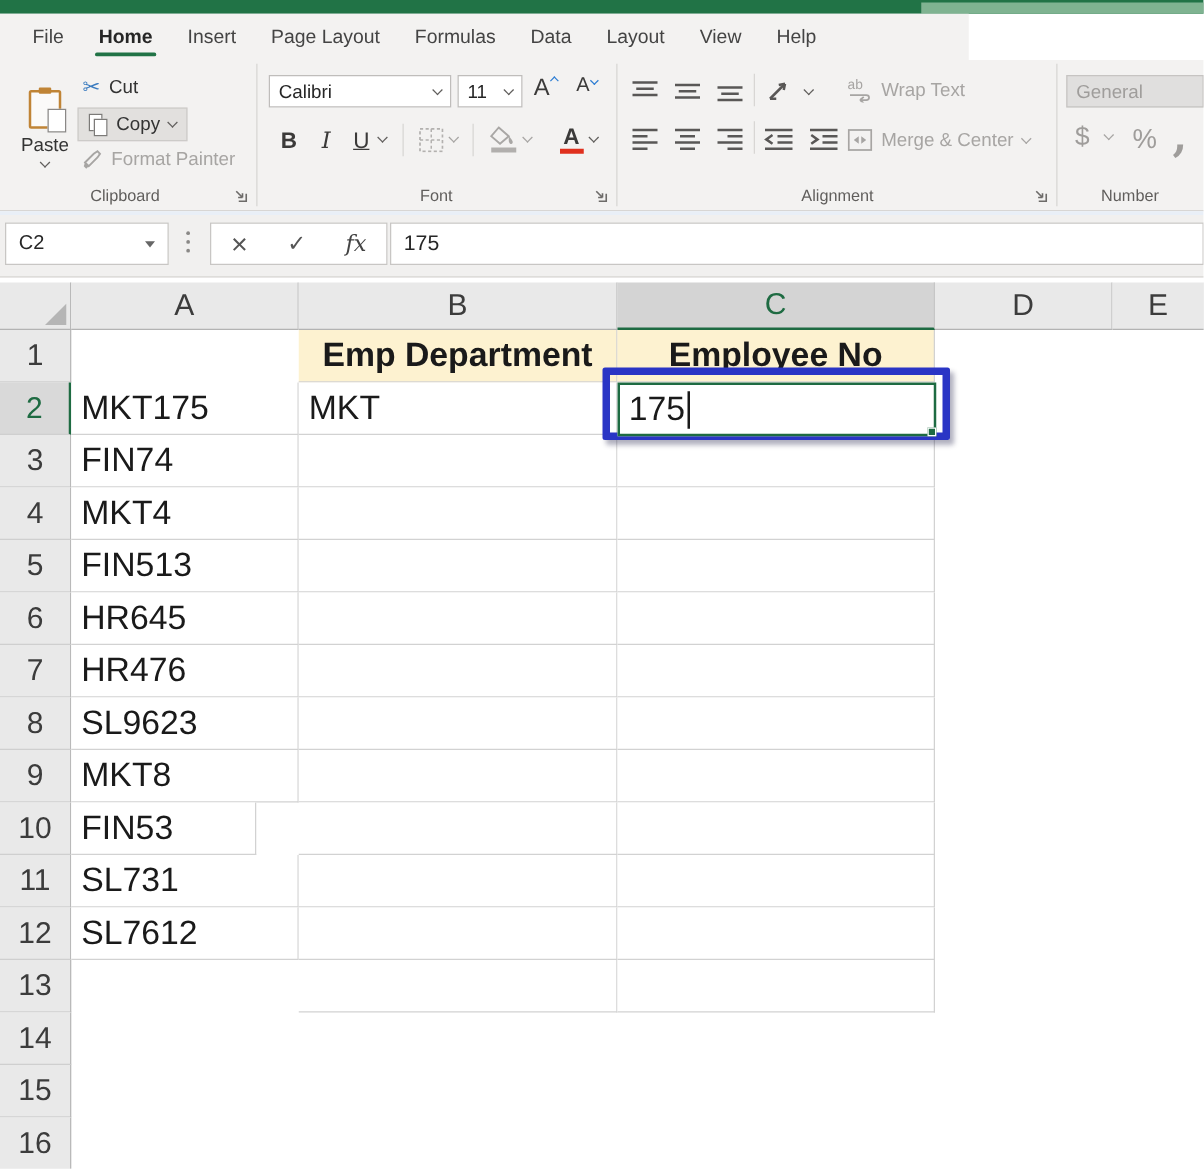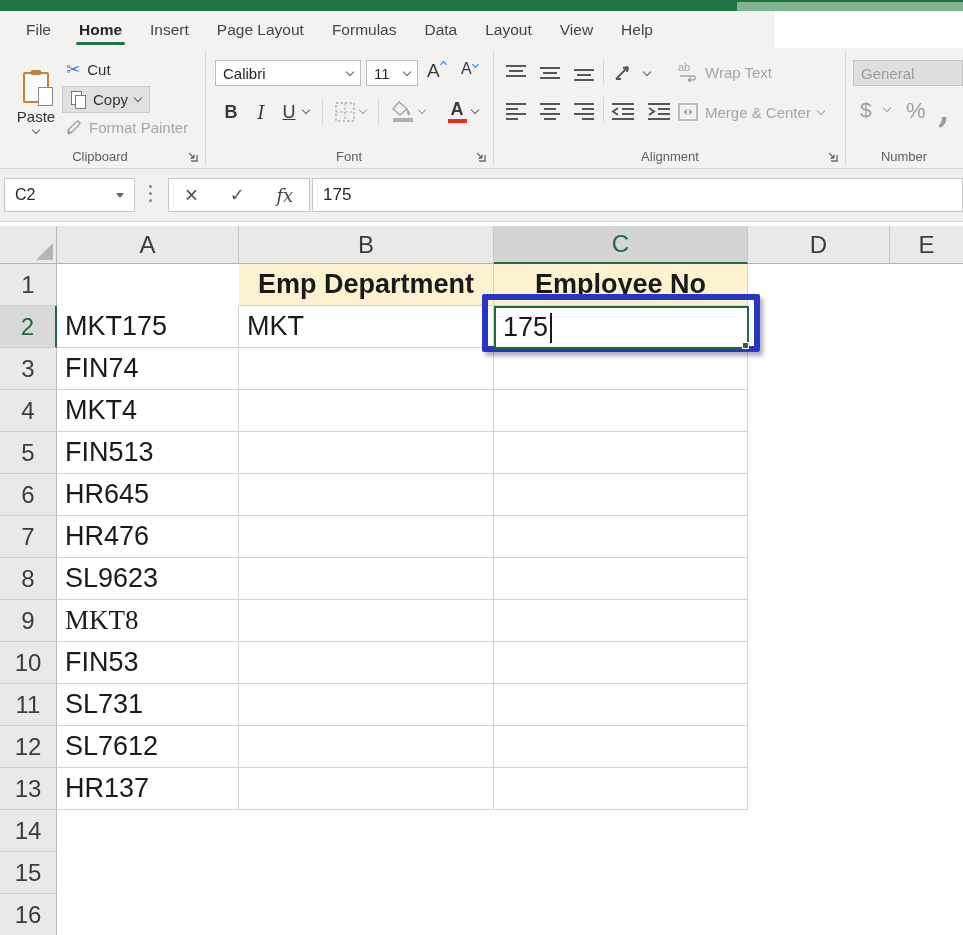--- a/index.html
+++ b/index.html
@@ -410,30 +410,29 @@
       <div class="cell" style="left: 494px; width: 254px; top: 206px;"></div>
       <div class="cell" style="left: 57px; width: 182px; top: 248px;">HR645</div>
       <div class="cell" style="left: 239px; width: 255px; top: 248px;"></div>
       <div class="cell" style="left: 494px; width: 254px; top: 248px;"></div>
       <div class="cell" style="left: 57px; width: 182px; top: 290px;">HR476</div>
       <div class="cell" style="left: 239px; width: 255px; top: 290px;"></div>
       <div class="cell" style="left: 494px; width: 254px; top: 290px;"></div>
       <div class="cell" style="left: 57px; width: 182px; top: 332px;">SL9623</div>
       <div class="cell" style="left: 239px; width: 255px; top: 332px;"></div>
       <div class="cell" style="left: 494px; width: 254px; top: 332px;"></div>
-      <div class="cell" style="left: 57px; width: 182px; top: 374px; font-family: Liberation Serif, serif;">MKT8</div>
+      <div class="cell" style="left: 57px; width: 182px; top: 374px;">MKT8</div>
       <div class="cell" style="left: 239px; width: 255px; top: 374px;"></div>
       <div class="cell" style="left: 494px; width: 254px; top: 374px;"></div>
-      <div class="cell" style="left: 57px; width: 182px; top: 416px;">FIN53</div>
+      <div class="cell" style="left: 57px; width: 148px; top: 416px;">FIN53</div>
       <div class="cell" style="left: 239px; width: 255px; top: 416px;"></div>
       <div class="cell" style="left: 494px; width: 254px; top: 416px;"></div>
       <div class="cell" style="left: 57px; width: 182px; top: 458px;">SL731</div>
       <div class="cell" style="left: 239px; width: 255px; top: 458px;"></div>
       <div class="cell" style="left: 494px; width: 254px; top: 458px;"></div>
       <div class="cell" style="left: 57px; width: 182px; top: 500px;">SL7612</div>
       <div class="cell" style="left: 239px; width: 255px; top: 500px;"></div>
       <div class="cell" style="left: 494px; width: 254px; top: 500px;"></div>
-      <div class="cell" style="left: 57px; width: 182px; top: 542px;">HR137</div>
       <div class="cell" style="left: 239px; width: 255px; top: 542px;"></div>
       <div class="cell" style="left: 494px; width: 254px; top: 542px;"></div>
     </div>
 
 </div>
 
 </body></html>

